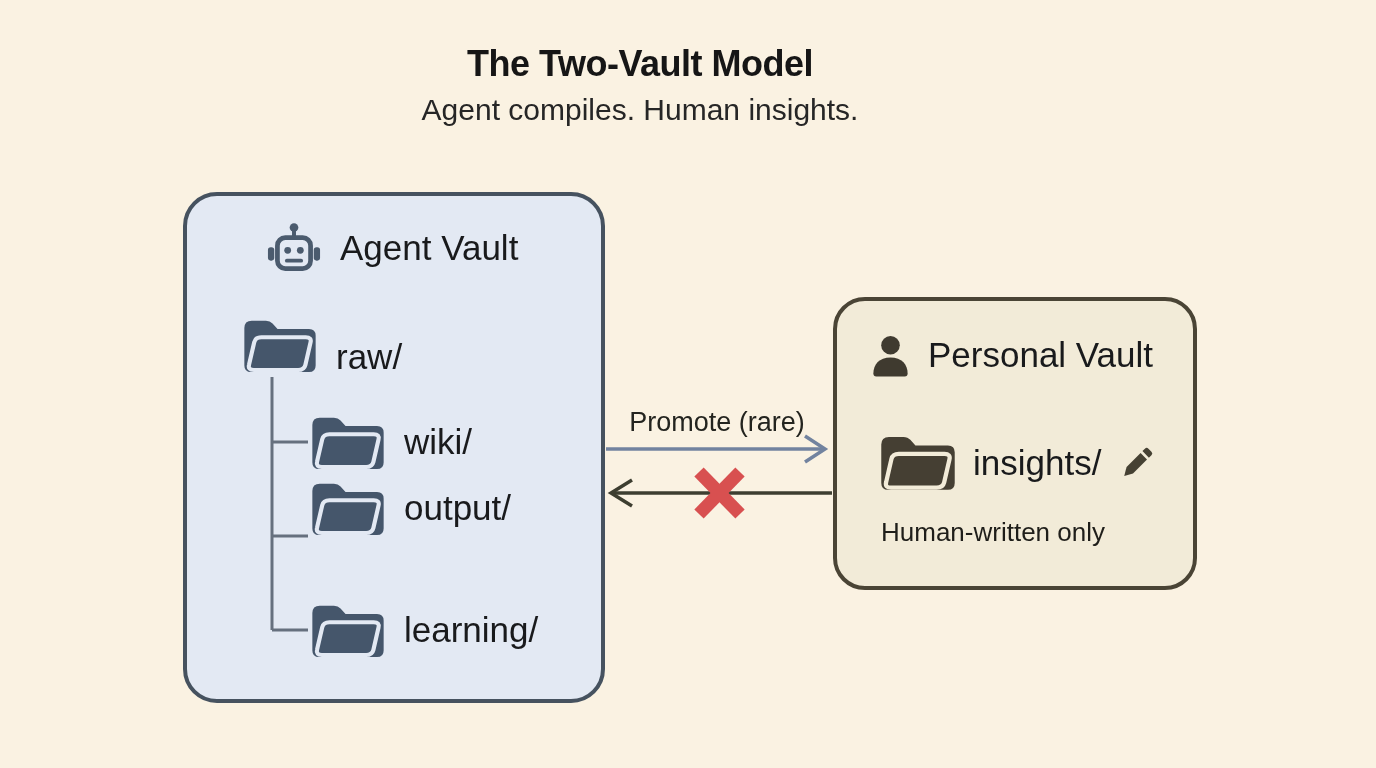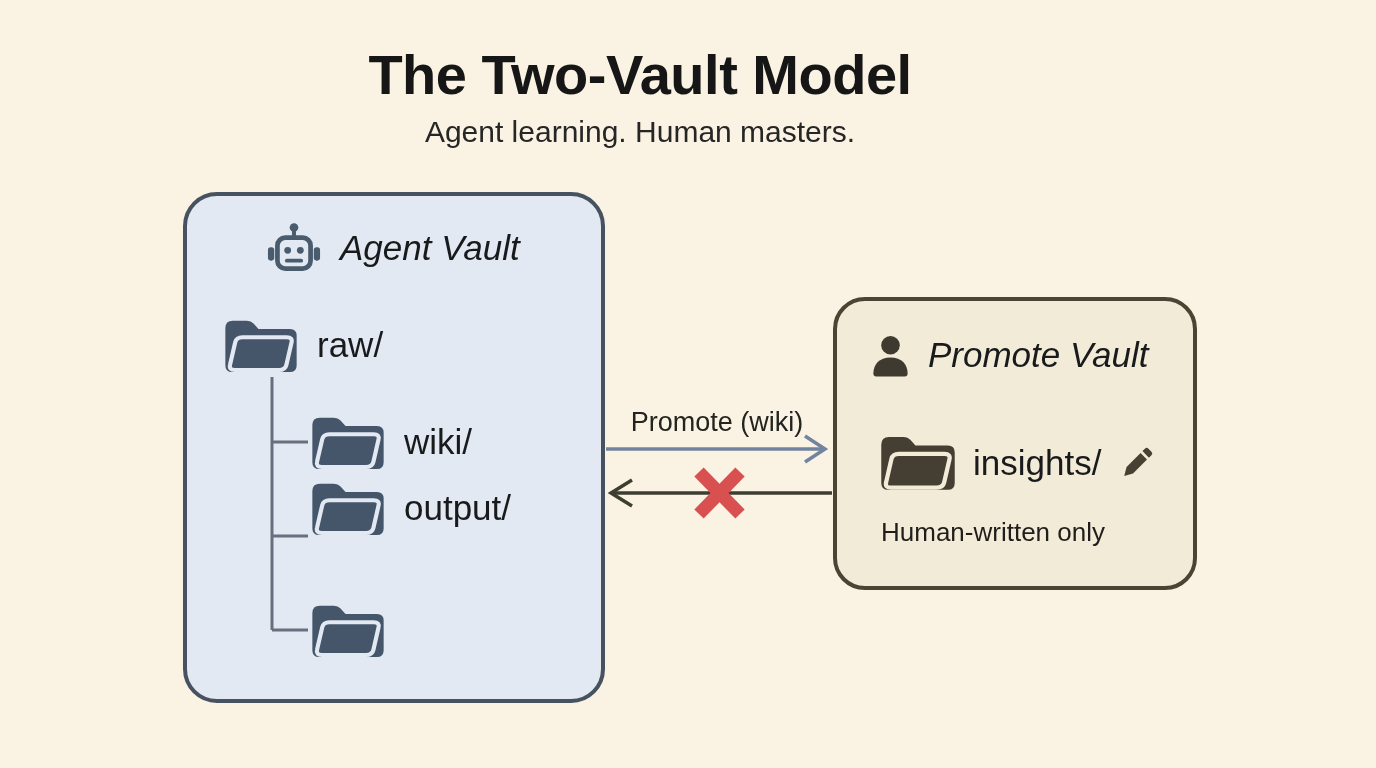--- a/index.html
+++ b/index.html
@@ -9,42 +9,42 @@
   }
   .canvas {
     position:relative;
     width:1376px; height:768px;
     background:#faf2e2;
     overflow:hidden;
     color:#1b1b1b;
   }
   .header { position:absolute; left:0; top:44px; width:1280px; text-align:center; }
   .title {
-    font-size:56px; font-weight:700; letter-spacing:-0.5px; color:#161616;
+    font-size:36px; font-weight:700; letter-spacing:-0.5px; color:#161616;
     margin:0; line-height:1.1;
   }
   .subtitle {
     font-size:30px; font-weight:400; color:#262626;
     margin:8px 0 0 0; line-height:1.2;
   }
   .vault-box { position:absolute; box-sizing:border-box; }
   .agent-box {
     left:183px; top:192px; width:422px; height:511px;
     background:#e3e9f3; border:4px solid #46525f; border-radius:34px;
   }
   .personal-box {
     left:833px; top:297px; width:364px; height:293px;
     background:#f2ebd8; border:4px solid #4a4435; border-radius:32px;
   }
   .row {
     position:absolute; display:flex; align-items:center; gap:16px;
     white-space:nowrap;
   }
   .row .lbl { font-size:35px; color:#191a1c; }
-  .vault-title { font-size:34px; color:#17181a; font-weight:400;font-style:italic; }
+  .vault-title { font-size:34px; color:#17181a; font-weight:400; }
   .note {
     position:absolute; left:833px; top:517px; width:320px; text-align:center;
     font-size:26px; color:#1f1e1a;
   }
   .promote-label {
     position:absolute; left:606px; top:407px; width:222px; text-align:center;
     font-size:27px; color:#23241f;
   }
   .overlay { position:absolute; left:0; top:0; pointer-events:none; }
   svg.icon { display:block; flex:0 0 auto; }
@@ -76,21 +76,21 @@
       </symbol>
       <symbol id="sym-pencil" viewBox="0 0 36 36">
         <path fill="currentColor" d="M6.5 29.8 L8.6 21.6 L21.2 9 L27 14.8 L14.4 27.4 Z"></path>
         <path fill="currentColor" d="M22.9 7.3 L25.1 5.1 Q26.7 3.5 28.3 5.1 L31 7.8 Q32.6 9.4 31 11 L28.7 13.3 Z"></path>
       </symbol>
     </defs>
   </svg>
 
   <div class="header">
     <h1 class="title">The Two-Vault Model</h1>
-    <div class="subtitle">Agent learning. Human masters.</div>
+    <div class="subtitle">Agent compiles. Human insights.</div>
   </div>
 
   <div class="vault-box agent-box"></div>
 
   <div class="vault-box personal-box"></div>
 
   <svg class="overlay" width="1376" height="768">
 
     <g stroke="#66707e" stroke-width="3" fill="none">
       <path d="M272 377 V630"></path>
@@ -108,30 +108,30 @@
       <line x1="613" y1="493" x2="832" y2="493"></line>
       <path d="M632 480 L611 493 L632 506"></path>
     </g>
 
     <g stroke="#d85050" stroke-width="13" stroke-linecap="butt">
       <line x1="699" y1="472" x2="740" y2="514"></line>
       <line x1="740" y1="472" x2="699" y2="514"></line>
     </g>
   </svg>
 
-  <div class="promote-label">Promote (wiki)</div>
+  <div class="promote-label">Promote (rare)</div>
 
   <div class="row" style="left:264px; top:219px; height:58px;">
     <svg class="icon" width="60" height="56" style="color:#4b5b6e">
         <use href="#sym-robot"></use>
       </svg>
     <span class="lbl vault-title">Agent Vault</span>
   </div>
 
-  <div class="row" style="left:221px; top:313px; height:64px;">
+  <div class="row" style="left:240px; top:313px; height:64px;align-items:flex-end;">
     <svg class="icon" width="80" height="63" style="color:#45566b; --gap:#e3e9f3">
         <use href="#sym-folder"></use>
       </svg>
     <span class="lbl">raw/</span>
   </div>
 
   <div class="row" style="left:308px; top:410px; height:64px;justify-content:flex-end;">
     <svg class="icon" width="80" height="63" style="color:#45566b; --gap:#e3e9f3">
         <use href="#sym-folder"></use>
       </svg>
@@ -142,27 +142,28 @@
     <svg class="icon" width="80" height="63" style="color:#45566b; --gap:#e3e9f3">
         <use href="#sym-folder"></use>
       </svg>
     <span class="lbl">output/</span>
   </div>
 
   <div class="row" style="left:308px; top:598px; height:64px;">
     <svg class="icon" width="80" height="63" style="color:#45566b; --gap:#e3e9f3">
         <use href="#sym-folder"></use>
       </svg>
+    <span class="lbl">learning/</span>
   </div>
 
   <div class="row" style="left:867px; top:331px; height:48px; gap:14px;">
     <svg class="icon" width="47" height="47" style="color:#3f3a2f">
         <use href="#sym-person"></use>
       </svg>
-    <span class="lbl vault-title">Promote Vault</span>
+    <span class="lbl vault-title">Personal Vault</span>
   </div>
 
   <div class="row" style="left:877px; top:430px; height:65px; gap:14px;">
     <svg class="icon" width="82" height="65" style="color:#453f33; --gap:#f2ebd8">
         <use href="#sym-folder"></use>
       </svg>
     <span class="lbl">insights/</span>
     <svg class="icon" width="40" height="40" style="color:#464133; margin-left:2px">
         <use href="#sym-pencil"></use>
       </svg>

